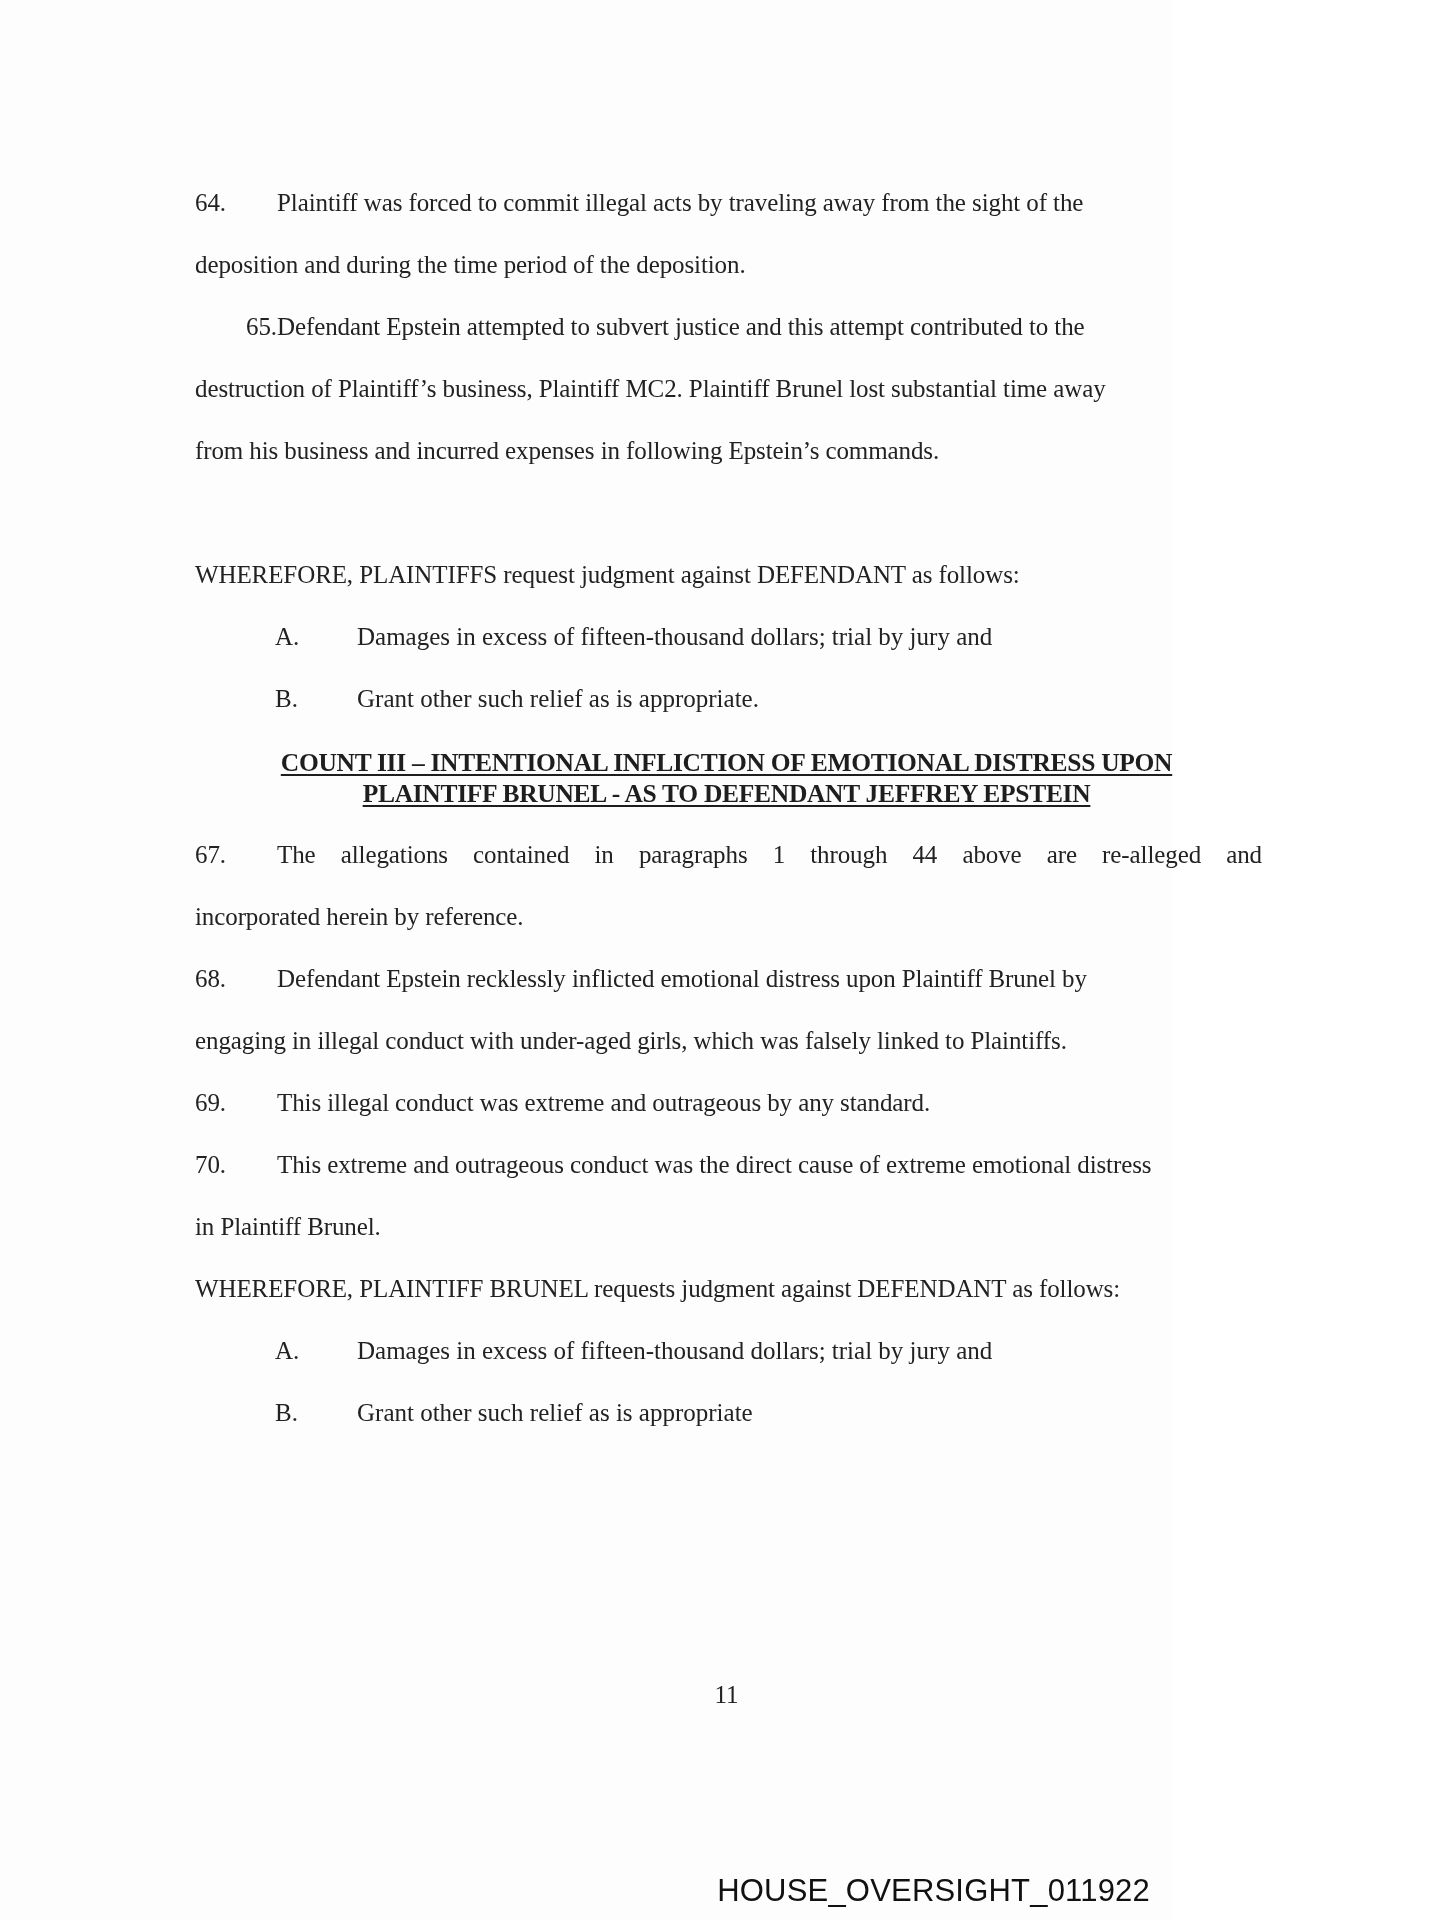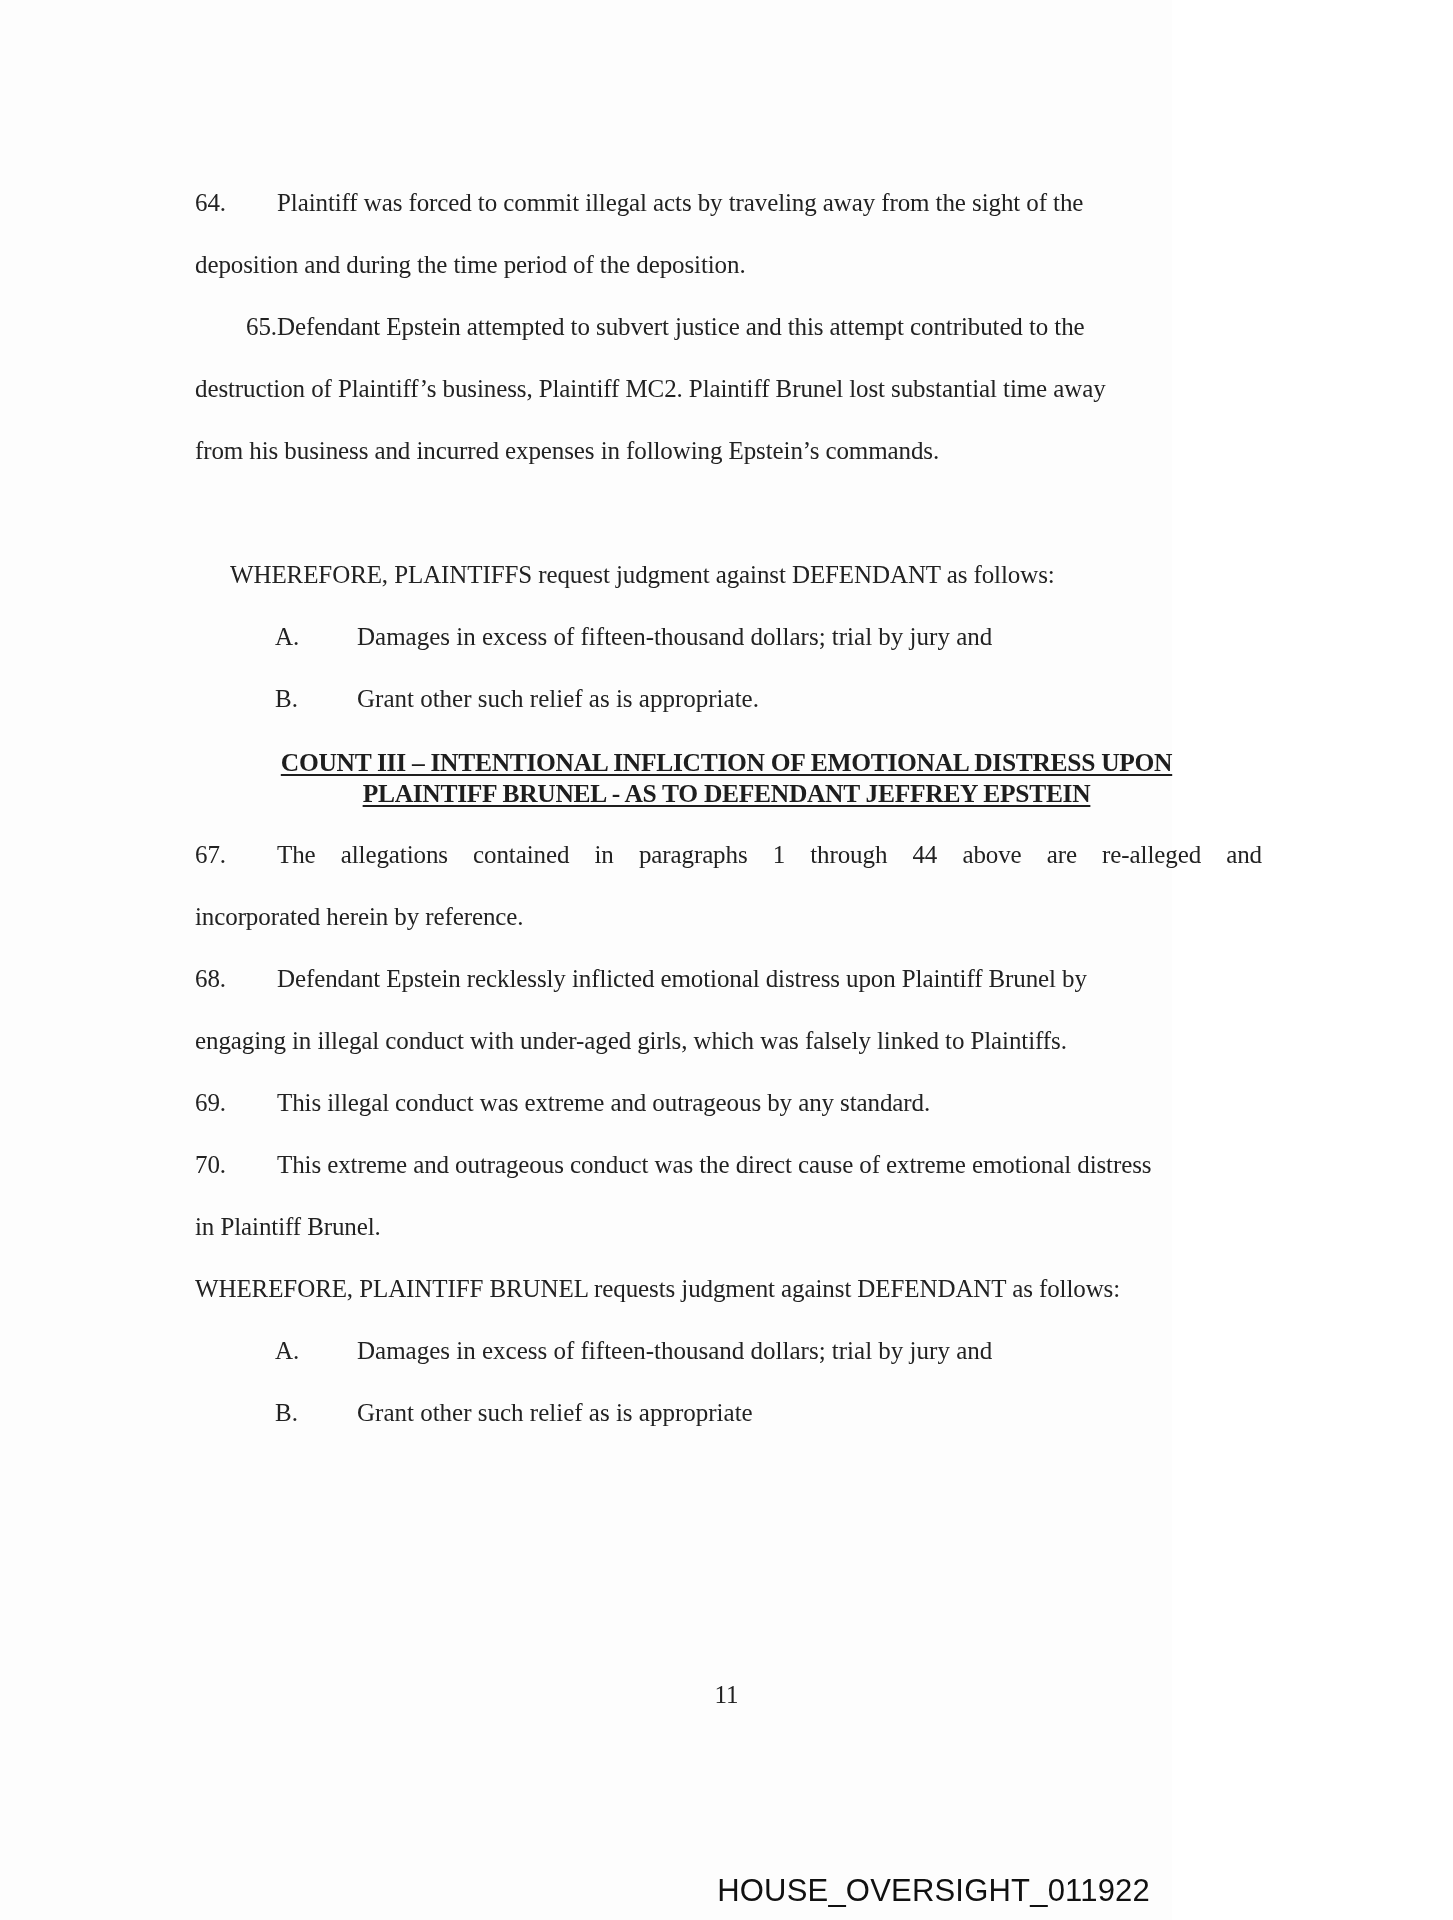--- a/index.html
+++ b/index.html
@@ -95,21 +95,21 @@
   </div>
   <div class="line" style="top:250px;">deposition and during the time period of the deposition.</div>
 
   <div class="line" style="top:312px;text-align:right;">
     <span class="num">65.</span><span>Defendant Epstein attempted to subvert justice and this attempt contributed to the</span>
   </div>
   <div class="line" style="top:374px;">destruction of Plaintiff’s business, Plaintiff MC2.  Plaintiff Brunel lost substantial time away</div>
   <div class="line" style="top:436px;">from his business and incurred expenses in following Epstein’s commands.</div>
 
 
-  <div class="line" style="top:560px;margin-left:35px;">WHEREFORE, PLAINTIFFS request judgment against DEFENDANT as follows:</div>
+  <div class="line" style="top:560px;">WHEREFORE, PLAINTIFFS request judgment against DEFENDANT as follows:</div>
 
   <div class="sub" style="top:622px;">
     <span class="letter">A.</span><span>Damages in excess of fifteen-thousand dollars; trial by jury and</span>
   </div>
   <div class="sub" style="top:684px;">
     <span class="letter">B.</span><span>Grant other such relief as is appropriate.</span>
   </div>
 
   <div class="heading" style="top:747px;">COUNT III – INTENTIONAL INFLICTION OF EMOTIONAL DISTRESS UPON</div>
   <div class="heading" style="top:778px;">PLAINTIFF BRUNEL - AS TO DEFENDANT JEFFREY EPSTEIN</div>

